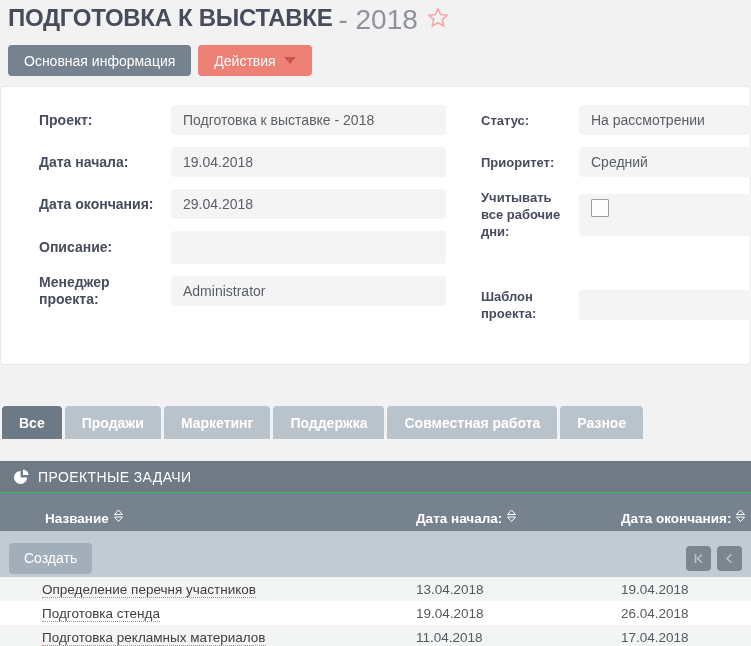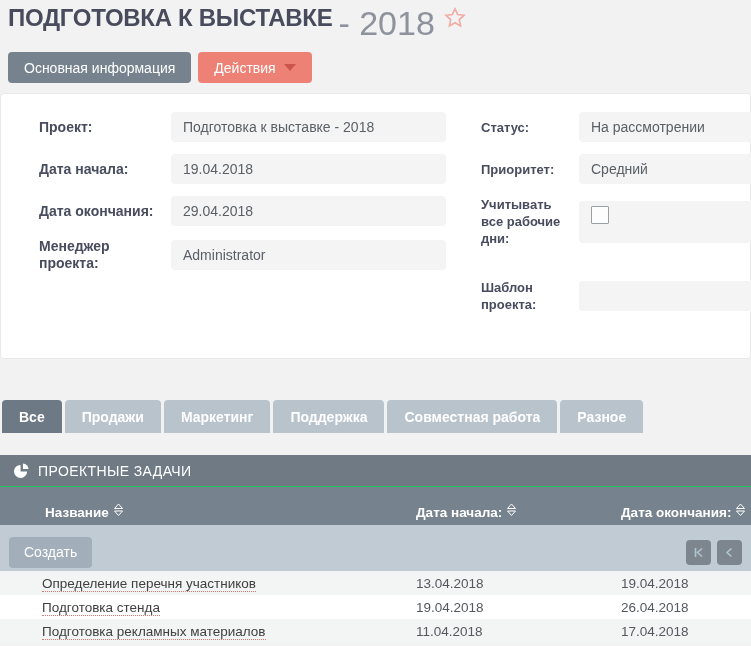--- a/index.html
+++ b/index.html
@@ -5,21 +5,21 @@
   * { margin:0; padding:0; box-sizing:border-box; }
   html,body { width:751px; height:646px; overflow:hidden; }
   body {
     font-family:"Liberation Sans", sans-serif;
     background:#f2f2f3;
     color:#474c5e;
   }
   
   .page-header { padding:4px 8px 0 8px; display:flex; align-items:flex-start; }
   .page-title { font-size:24px; font-weight:700; color:#474b5c; letter-spacing:-0.3px; }
-  .page-title-suffix { font-size:34px; font-weight:400; color:#8e929c; margin-left:6px; }
+  .page-title-suffix { font-size:28px; font-weight:400; color:#8e929c; margin-left:6px; }
   .star { margin-left:8px; margin-top:2px; }
 
   
   .top-tabs { display:flex; gap:7px; padding:9px 8px 0 8px; }
   .tab-btn {
     border:none; border-radius:4px; height:31px; padding:0 16px;
     font-family:inherit; font-size:14px; font-weight:400; color:#fff; cursor:pointer;
     display:flex; align-items:center; gap:8px;
   }
   .tab-main { background:#76828e; }
@@ -45,21 +45,21 @@
   .col-right .field-label { width:98px; padding-right:6px; font-size:13px; }
   .field-box {
     background:#f4f4f5; border-radius:4px; min-height:30px;
     display:flex; align-items:center; padding:5px 12px;
     font-size:14px; color:#5a6066;
   }
   .col-left .field-box { width:275px; }
   .col-right .field-box { flex:1; border-top-right-radius:0; border-bottom-right-radius:0; margin-right:-1px; }
   .row-desc { margin-top:6px; margin-bottom:10px; }
   .row-desc .field-box { min-height:33px; }
-  .row-template { margin-top:32px; }
+  .row-template { margin-top:48px; }
   .checkbox-box { min-height:42px; align-items:flex-start; padding-top:5px; }
   .checkbox {
     width:18px; height:18px; background:#fdfdfd; border:1px solid #9aa0a4; border-radius:1px;
   }
 
   
   .cat-tabs { display:flex; gap:3px; margin-top:41px; padding-left:2px; }
   .cat-tab {
     border:none; border-radius:4px 4px 0 0; height:33px; padding:4px 17px;
     font-family:inherit; font-size:14px; font-weight:700; color:#fff;
@@ -140,20 +140,24 @@
         <div class="field-box">Подготовка к выставке - 2018</div>
       </div>
       <div class="field-row">
         <div class="field-label">Дата начала:</div>
         <div class="field-box">19.04.2018</div>
       </div>
       <div class="field-row">
         <div class="field-label">Дата окончания:</div>
         <div class="field-box">29.04.2018</div>
       </div>
+      <div class="field-row row-desc">
+        <div class="field-label">Описание:</div>
+        <div class="field-box"></div>
+      </div>
       <div class="field-row">
         <div class="field-label">Менеджер проекта:</div>
         <div class="field-box">Administrator</div>
       </div>
     </div>
 
     <div class="col-right">
       <div class="field-row">
         <div class="field-label">Статус:</div>
         <div class="field-box">На рассмотрении</div>

